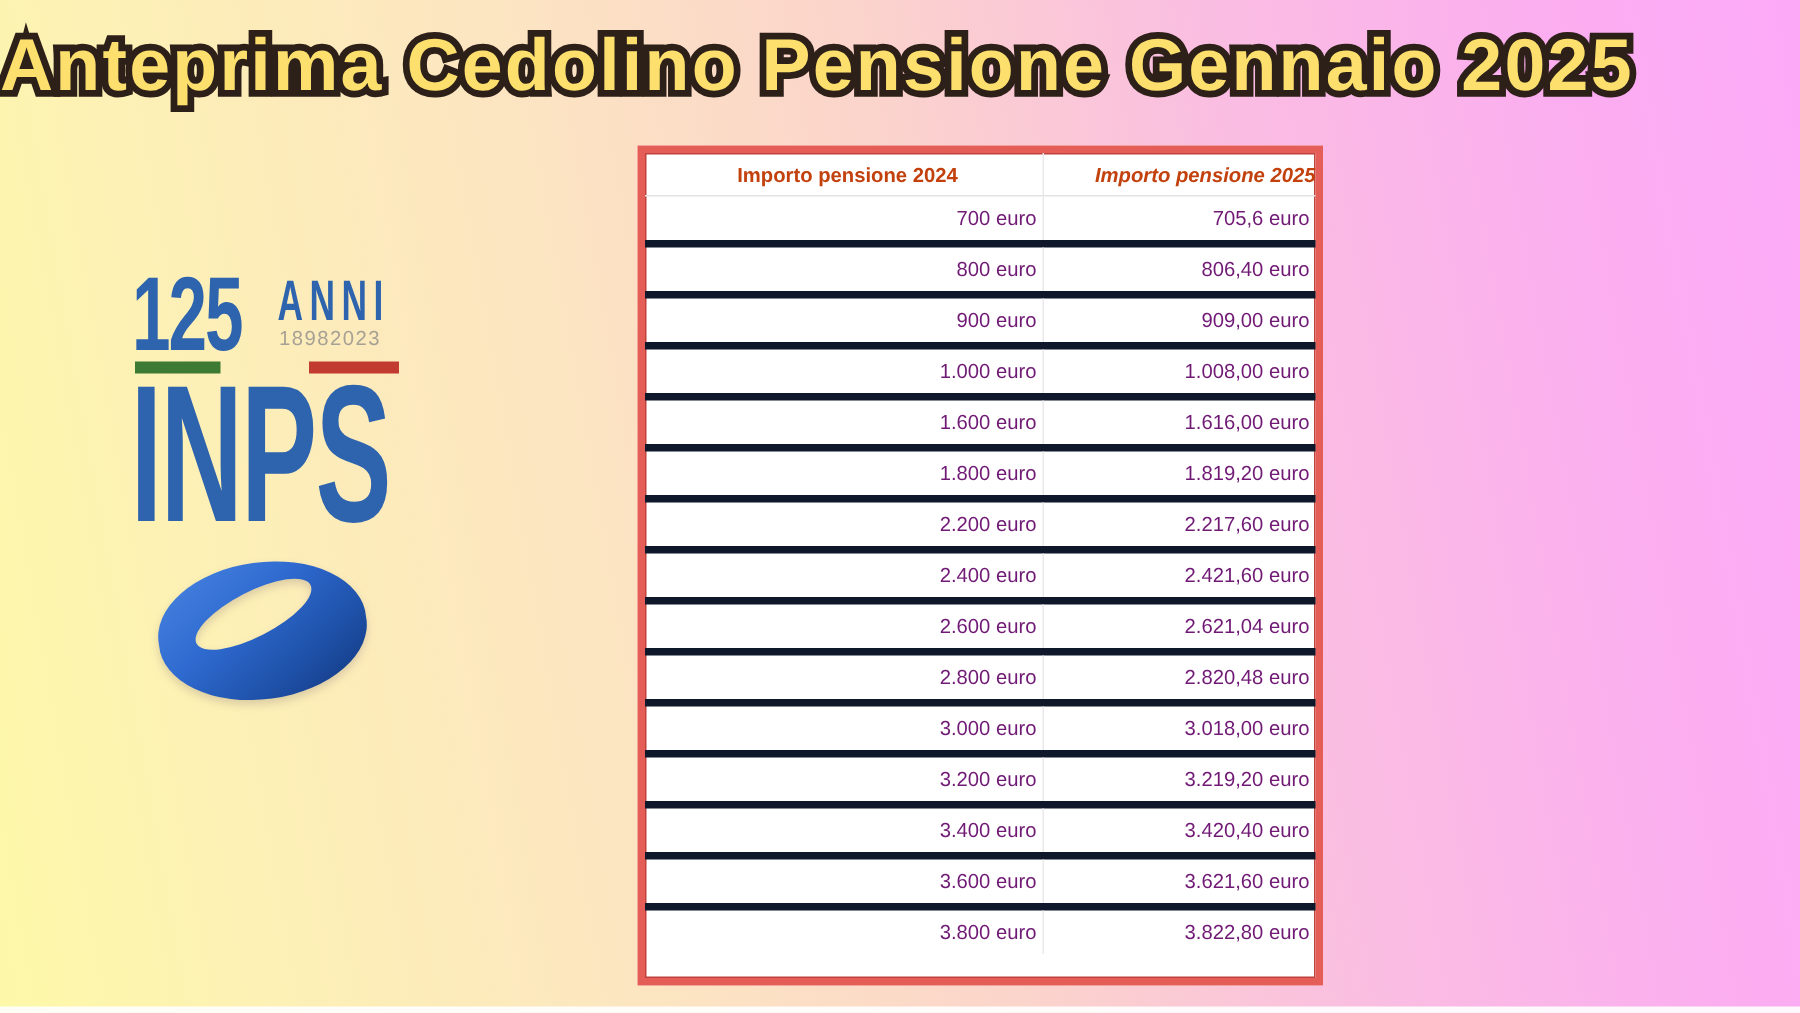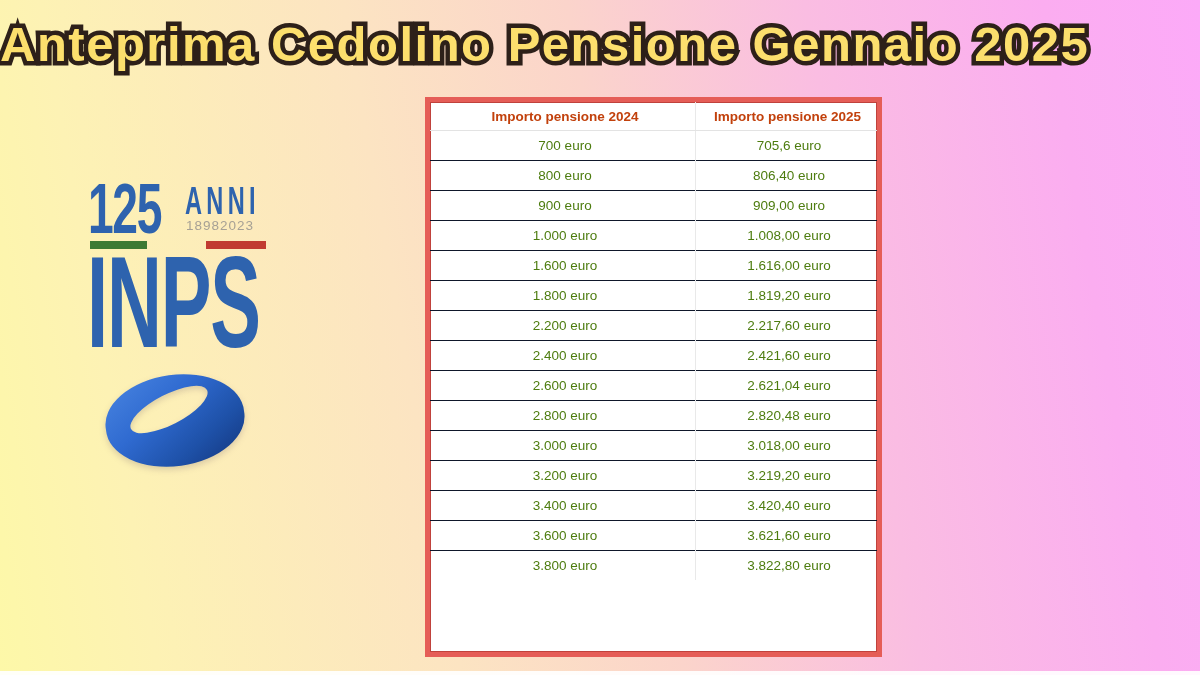--- a/index.html
+++ b/index.html
@@ -58,28 +58,28 @@
     filter:drop-shadow(0 3px 3px rgba(60,40,80,.18));}
 
   
   .table-card{
     position:absolute;left:425px;top:97px;width:457px;height:560px;
     box-sizing:border-box;background:#ffffff;
     border:5px solid #e55d57;box-shadow:inset 0 0 0 1px #c0423c;
   }
   table{width:100%;border-collapse:collapse;table-layout:fixed;}
   th,td{
-    font-size:13.5px;color:#4d7c0f;text-align:center;
+    font-size:13.5px;color:#701a75;text-align:right;
     padding:0 4px 0 9px;height:29px;overflow:hidden;
   }
   thead th{height:28px;font-weight:bold;color:#c2410c;border-bottom:1px solid #e3e3e3;}
   th.th1{width:252px;text-align:center;border-right:1px solid #e9e9e9;}
-  th.th2{text-align:right;padding-right:16px;}
+  th.th2{text-align:right;padding-right:0;font-style:italic;}
   tbody td:first-child{border-right:1px solid #e9e9e9;}
-  tbody tr + tr td{border-top:1px solid #0f172a;}
+  tbody tr + tr td{border-top:5px solid #0f172a;}
 </style>
 </head>
 <body>
 
 <div class="stage">
 
   <h1 class="title">
     <span class="title-stroke" aria-hidden="true">Anteprima Cedolino Pensione Gennaio 2025</span>
     <span class="title-fill">Anteprima Cedolino Pensione Gennaio 2025</span>
   </h1>

